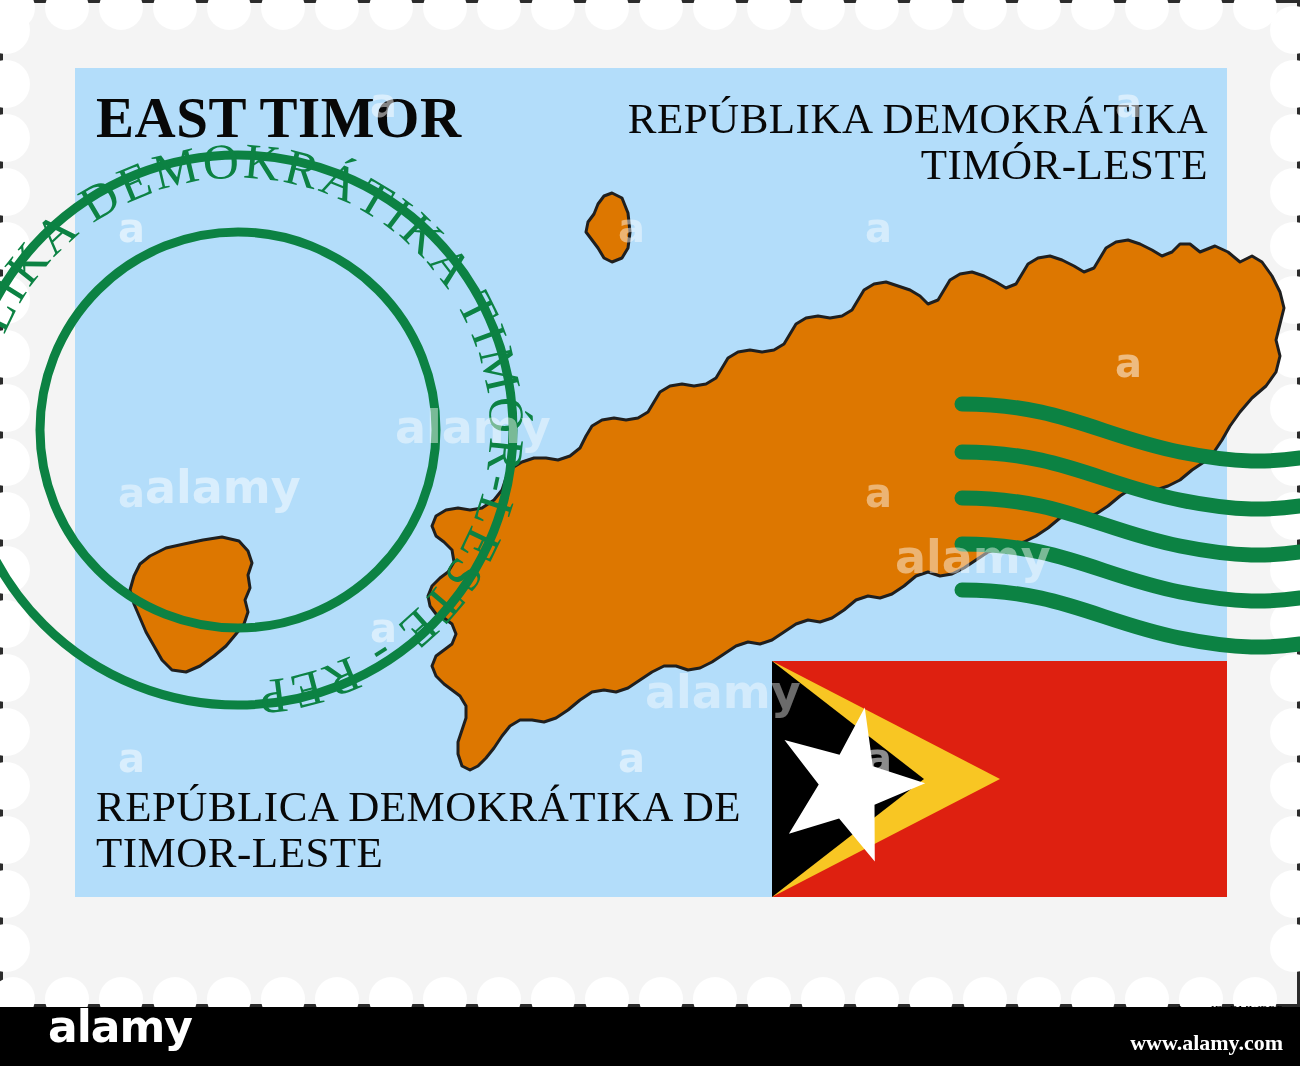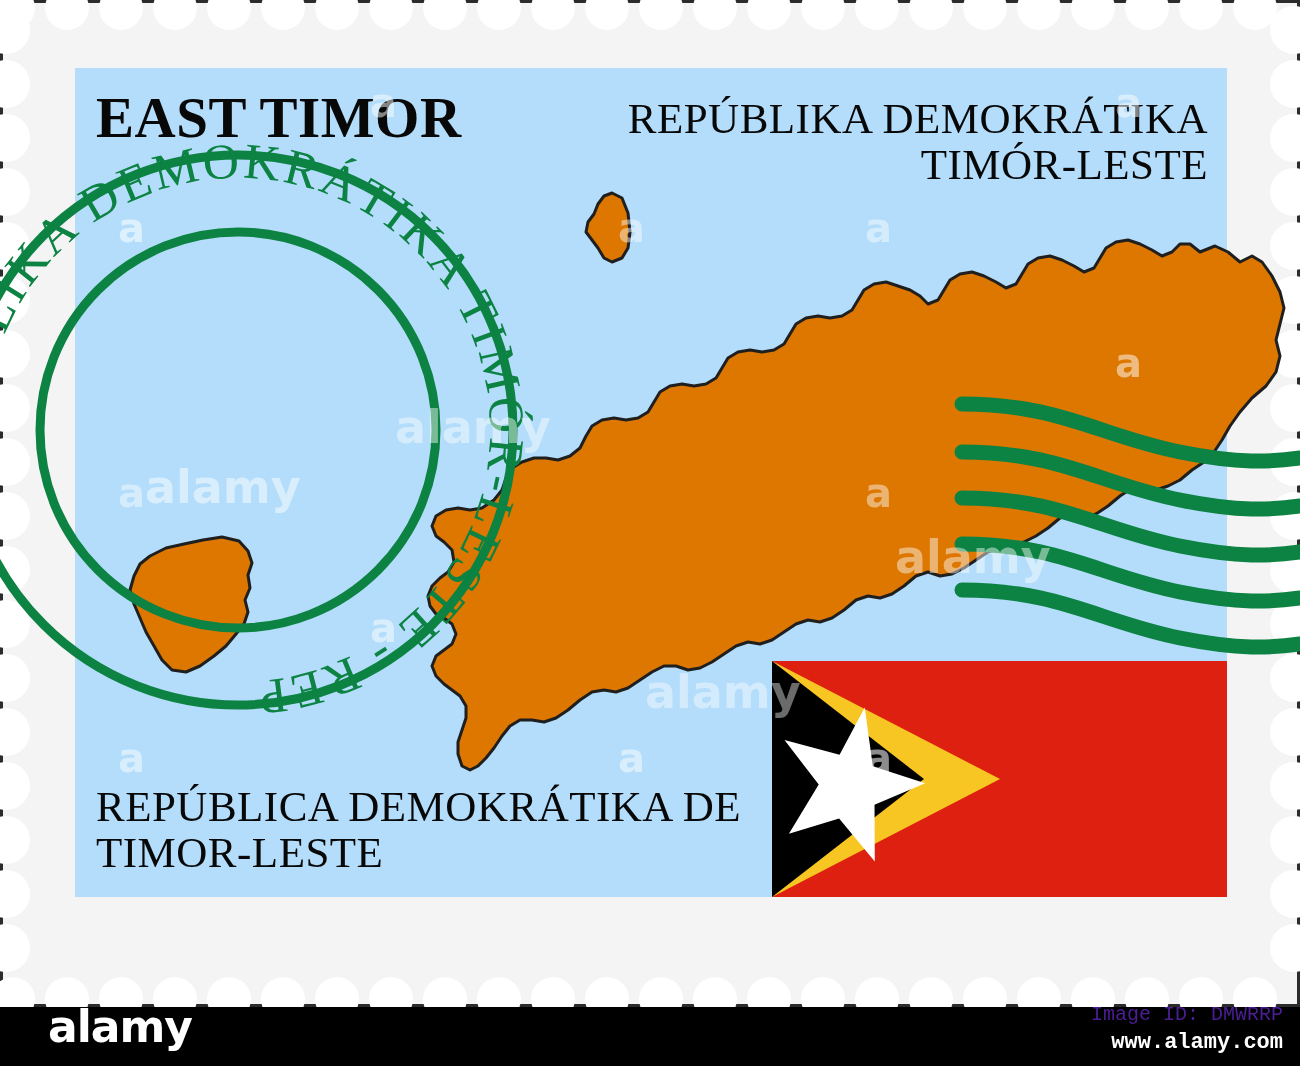--- a/index.html
+++ b/index.html
@@ -26,23 +26,23 @@
   #flag svg{display:block;width:455px;height:236px;}
 
   
   .abs-svg{position:absolute;left:0;top:0;width:1300px;height:1007px;pointer-events:none;}
 
   
   #alamy-bar{position:absolute;left:0;top:1007px;width:1300px;height:59px;background:#000;}
   #alamy-logo{position:absolute;left:48px;top:1005px;font-family:"DejaVu Sans",sans-serif;
               font-weight:700;font-size:44px;color:#fff;letter-spacing:-1px;line-height:1;}
   #alamy-imgid{position:absolute;right:17px;top:1003px;width:300px;text-align:right;
-               font-family:Liberation Mono, monospace;font-size:20px;color:#4c1d95;}
+               font-family:Liberation Serif, serif;font-size:12px;color:#000000;}
   #alamy-url{position:absolute;right:17px;top:1030px;width:300px;text-align:right;
-             font-family:Liberation Mono, monospace;font-weight:700;font-size:22px;color:#ffffff;}
+             font-family:Liberation Serif, serif;font-weight:700;font-size:22px;color:#ffffff;}
 
   
   .wm{position:absolute;color:rgba(255,255,255,.55);font-family:"DejaVu Sans",sans-serif;
       font-weight:700;pointer-events:none;user-select:none;}
   .wm-a{font-size:40px;}
   .wm-word{font-size:46px;color:rgba(255,255,255,.42);}
 </style>
 </head>
 <body>
 

